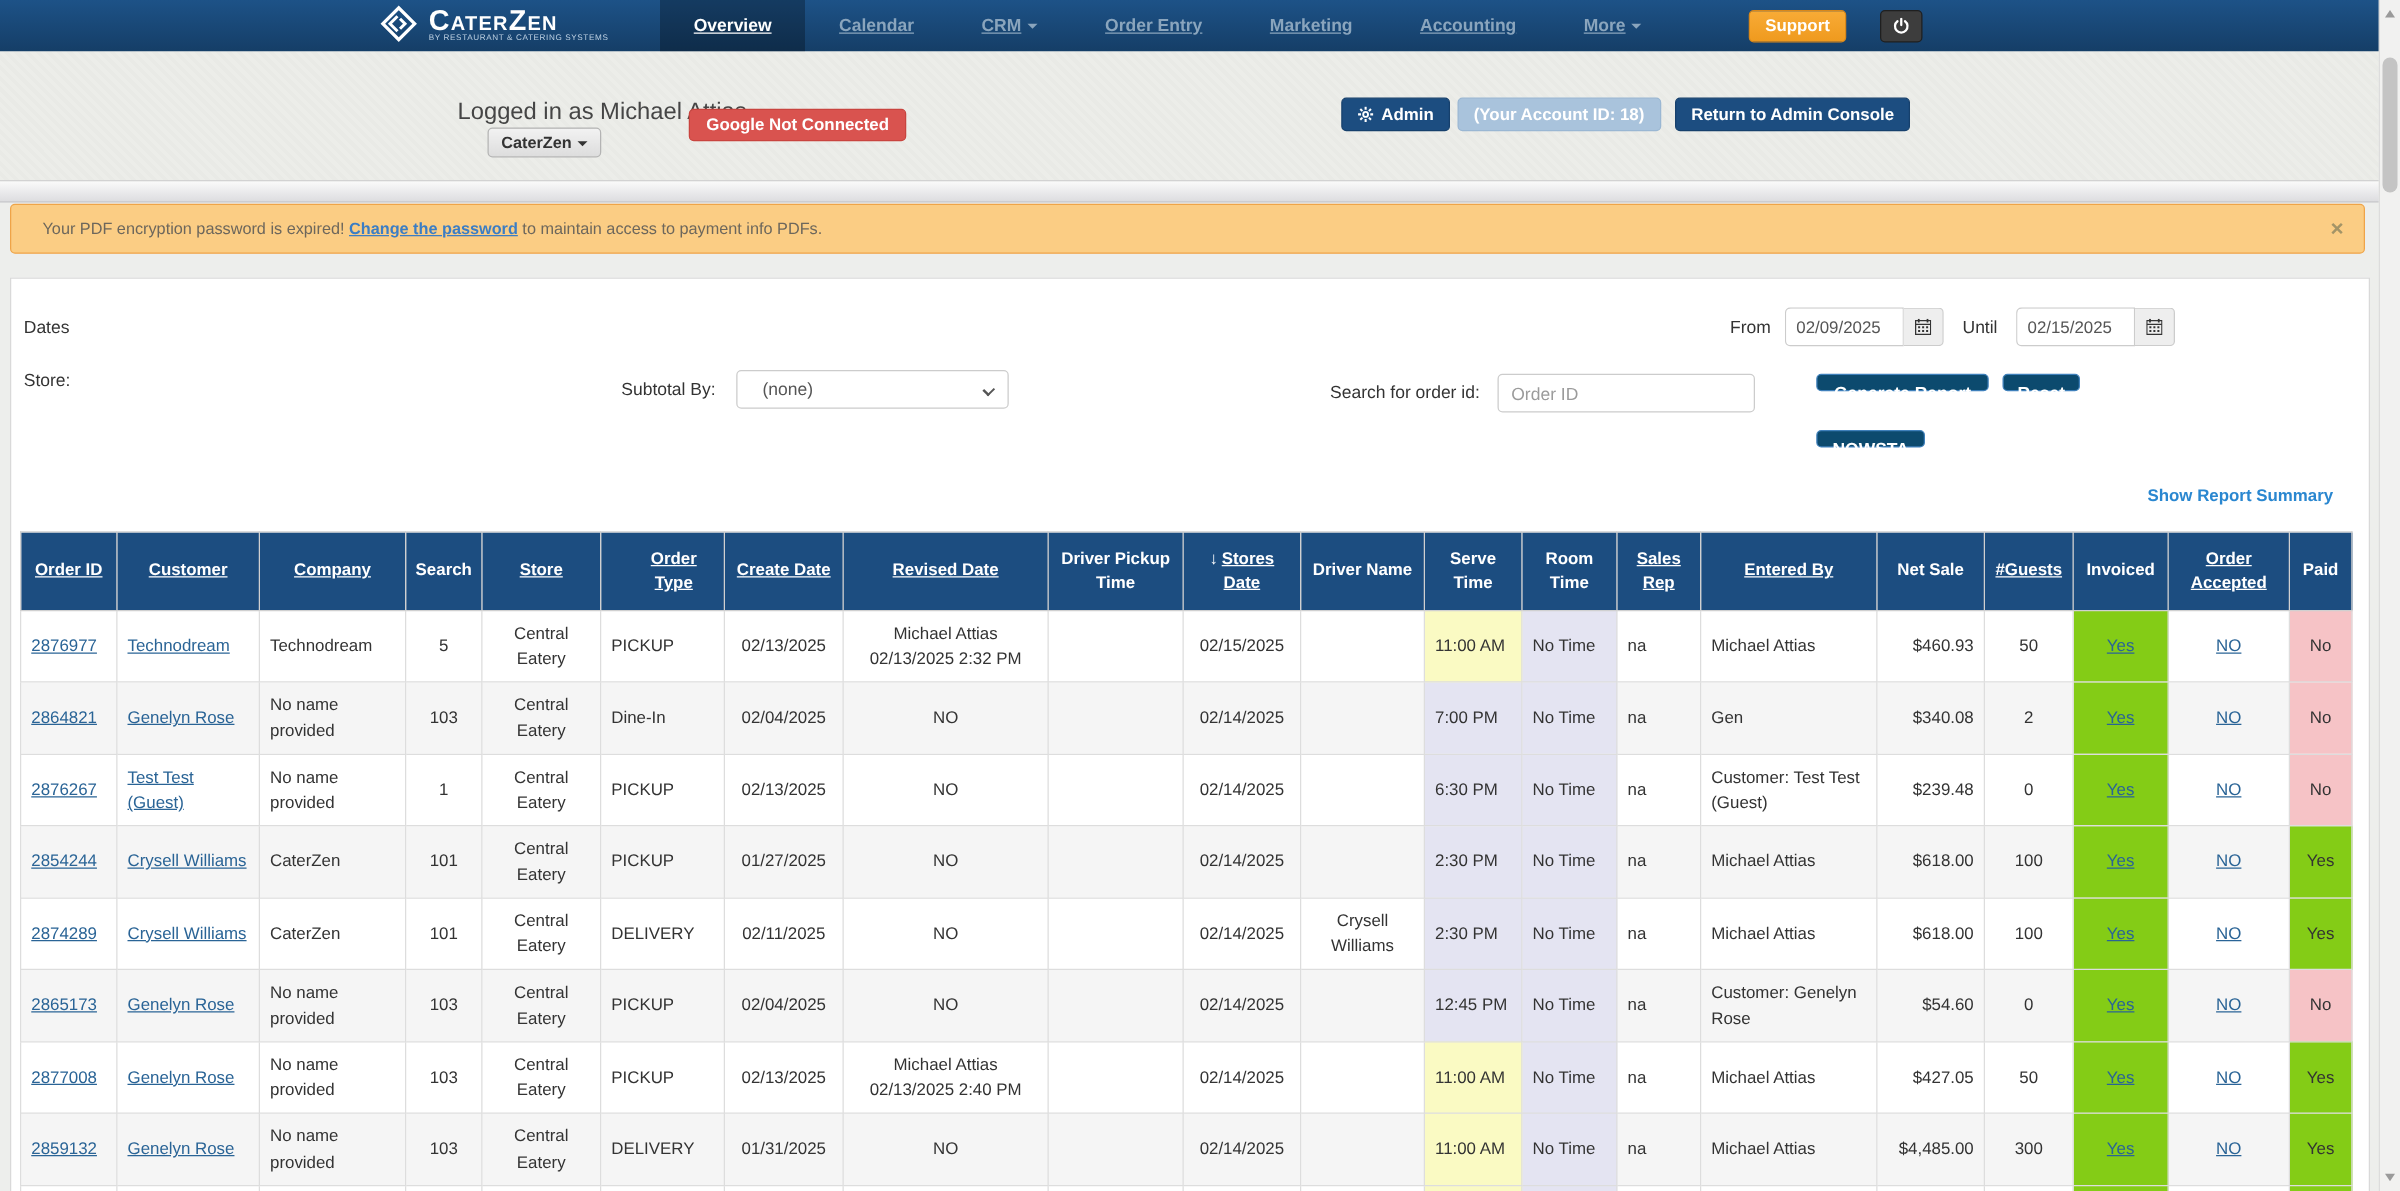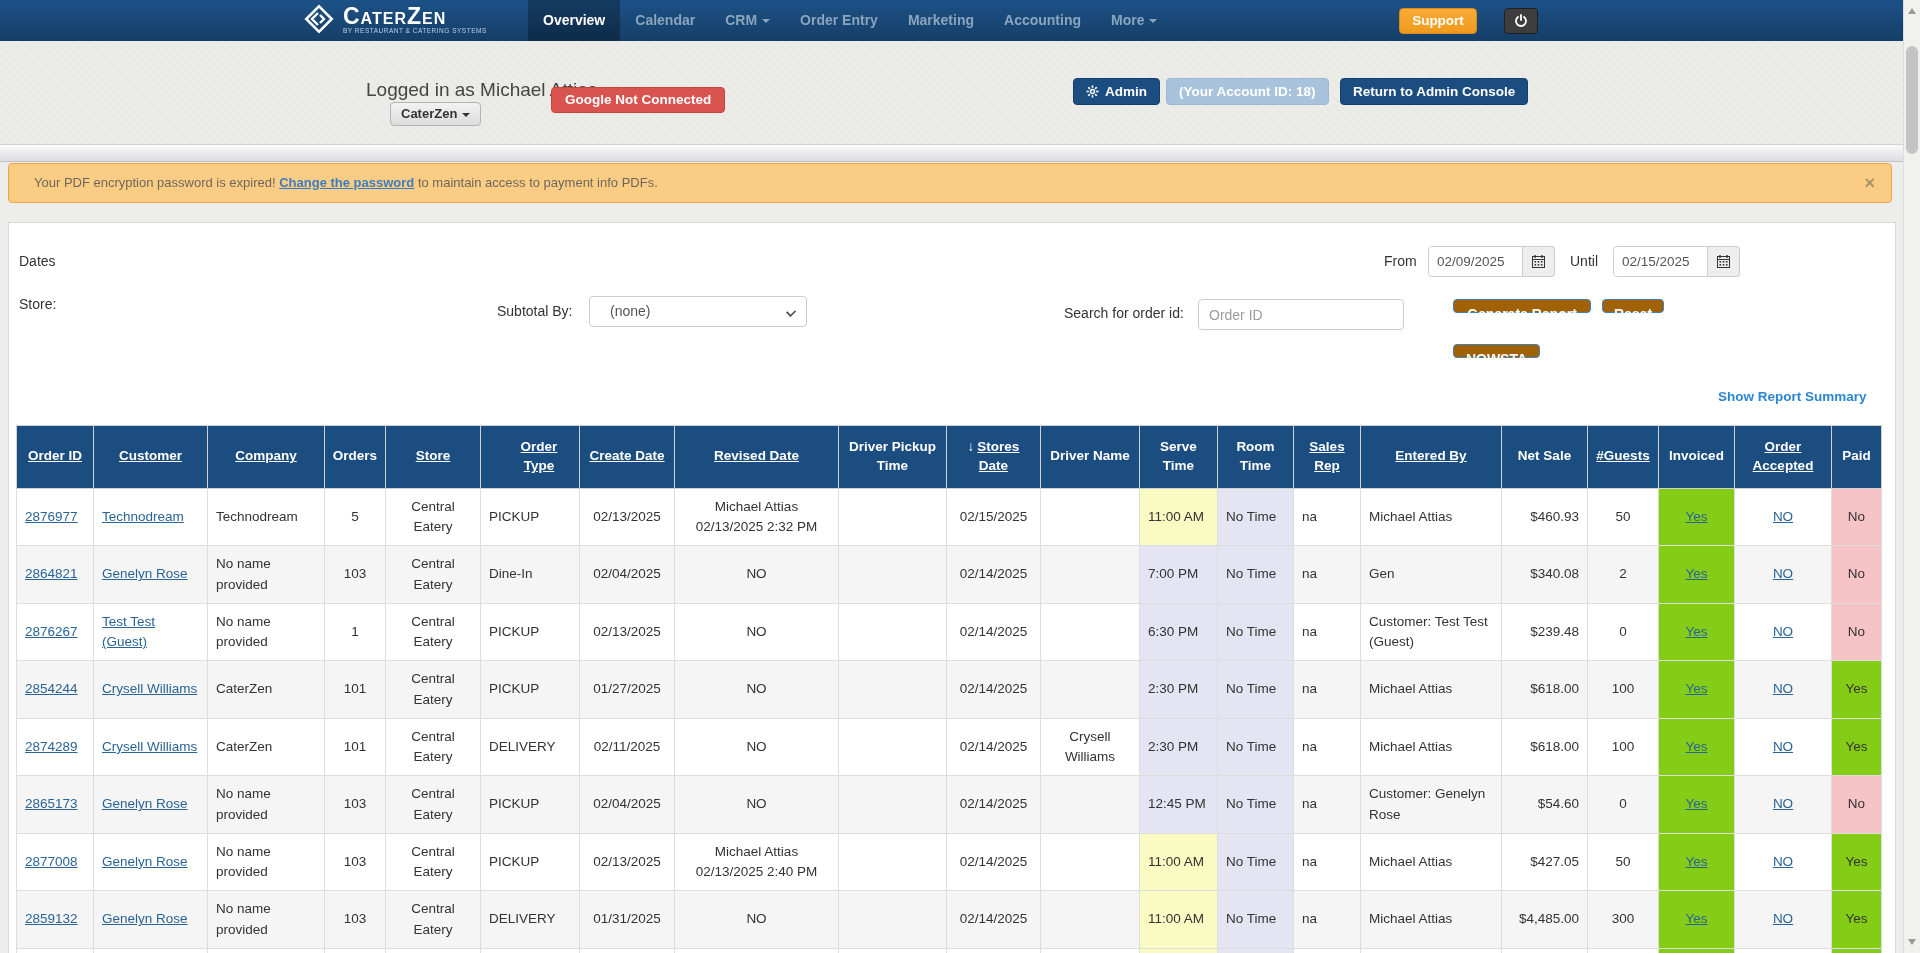--- a/index.html
+++ b/index.html
@@ -7,21 +7,21 @@
   body { font-family: "Liberation Sans", sans-serif; background: #edeeec; position: relative; color: #333; }
 
   
   .navbar { position: absolute; top: 0; left: 0; width: 1920px; height: 41px;
     background: linear-gradient(#1d5287, #153e67); z-index: 5; }
   .brand { position: absolute; left: 303px; top: 3px; display: flex; align-items: center; gap: 8px; cursor: pointer; }
   .brand-icon { width: 32px; height: 32px; }
   .brand-text-main { color: #fff; font-size: 23px; font-weight: bold; font-variant: small-caps; letter-spacing: 1px; line-height: 22px; }
   .brand-text-sub { color: #bcd0e2; font-size: 6.5px; letter-spacing: .5px; text-transform: uppercase; }
   .nav-items { position: absolute; left: 528px; top: 0; height: 41px; display: flex; }
-  .nav-item { height: 41px; line-height: 41px; padding: 0 15px; color: #8aa5bd; font-size: 14px; font-weight: bold; cursor: pointer; white-space: nowrap; }
+  .nav-item { height: 41px; line-height: 41px; padding: 0 27px; color: #8aa5bd; font-size: 14px; font-weight: bold; cursor: pointer; white-space: nowrap; text-decoration: underline; }
   .nav-item.active { background: rgba(0,0,0,.28); color: #fff; }
   .caret { display: inline-block; width: 0; height: 0; border-left: 4px solid transparent; border-right: 4px solid transparent; border-top: 4px solid currentColor; margin-left: 5px; vertical-align: middle; }
   .support-btn { position: absolute; left: 1399px; top: 8px; width: 78px; height: 26px; background: linear-gradient(#f8ab36,#ef9a1e); border: 1px solid #d9881a; border-radius: 4px; color: #fff; font-size: 13.5px; font-weight: bold; text-align: center; line-height: 24px; cursor: pointer; }
   .power-btn { position: absolute; left: 1504px; top: 8px; width: 34px; height: 26px; background: #3d3d3d; border: 1px solid #1f1f1f; border-radius: 4px; display: flex; align-items: center; justify-content: center; cursor: pointer; }
 
   
   .account-bar { position: absolute; top: 41px; left: 0; width: 1920px; height: 104px;
     background: repeating-linear-gradient(45deg, #ecede9 0 3px, #e9eae6 3px 6px); }
   .logged-in { position: absolute; left: 366px; top: 38px; font-size: 19px; color: #454545; }
   .account-menu-btn { position: absolute; left: 390px; top: 61px; height: 24px; padding: 0 10px; background: linear-gradient(#f2f2f2,#dddddd); border: 1px solid #b4b4b4; border-radius: 4px; font-size: 13px; font-weight: bold; color: #333; line-height: 22px; cursor: pointer; }
@@ -44,21 +44,21 @@
   .f-label { position: absolute; font-size: 14px; color: #333; }
   .sel, .inp { position: absolute; height: 31px; background: #fff; border: 1px solid #ccc; border-radius: 4px; font-size: 14px; color: #555; line-height: 29px; }
   .sel { cursor: pointer; }
   .sel .sel-caret { position: absolute; right: 11px; top: 11px; width: 8px; height: 8px; border-left: 2px solid #555; border-bottom: 2px solid #555; transform: rotate(-45deg) scale(1,.8); }
   .inp input { width: 100%; height: 100%; border: 0; background: transparent; font-family: inherit; font-size: 14px; color: #555; padding: 0 10px; outline: none; }
   .inp input::placeholder { color: #9b9b9b; }
   .date-group { position: absolute; display: flex; }
   .date-group .inp2 { width: 95px; height: 31px; border: 1px solid #ccc; border-radius: 4px 0 0 4px; }
   .date-group .inp2 input { width: 100%; height: 100%; border: 0; font-family: inherit; font-size: 13.5px; color: #555; padding: 0 8px; outline: none; background: #fff; border-radius: 4px 0 0 4px; }
   .cal-addon { width: 32px; height: 31px; background: #eee; border: 1px solid #ccc; border-left: 0; border-radius: 0 4px 4px 0; display: flex; align-items: center; justify-content: center; cursor: pointer; }
-  .btn-blue { position: absolute; height: 14px; background: #a16207; border: 1px solid #3f80bb; border-radius: 4px; color: #fff; font-size: 14px; font-weight: bold; text-align: center; cursor: pointer; line-height: 29px; }
+  .btn-blue { position: absolute; height: 14px; background: #0c4a6e; border: 1px solid #3f80bb; border-radius: 4px; color: #fff; font-size: 14px; font-weight: bold; text-align: center; cursor: pointer; line-height: 29px; }
   .summary-link { position: absolute; font-size: 13.5px; font-weight: bold; color: #2a87d0; text-decoration: none; cursor: pointer; }
 
   
   .tbl-wrap { position: absolute; top: 202px; left: 7px; width: 1866px; }
   table { border-collapse: collapse; width: 1865px; table-layout: fixed; font-size: 13.5px; }
   th { background: #1c4d80; color: #fff; font-weight: bold; padding: 12px 5px; border: 1px solid #d0d0d0; text-align: center; line-height: 1.4; vertical-align: middle; }
   th .sortable { text-decoration: underline; cursor: pointer; }
   th .sort-arrow { font-weight: bold; margin-right: 3px; }
   td { border: 1px solid #ddd; padding: 8px 8px; text-align: center; vertical-align: middle; line-height: 1.5; color: #333; word-wrap: break-word; }
   tr:nth-child(even) td { background: #f5f5f5; }
@@ -202,21 +202,21 @@
 
   <a class="summary-link" style="left:1709px; top:166px;">Show Report Summary</a>
 
   <div class="tbl-wrap">
     <table>
       <thead>
           <tr>
             <th style="width: 77px;"><span class="sortable">Order ID</span></th>
             <th style="width: 114px;"><span class="sortable">Customer</span></th>
             <th style="width: 117px;"><span class="sortable">Company</span></th>
-            <th style="width: 61px;"><span>Orders</span></th>
+            <th style="width: 61px;"><span>Search</span></th>
             <th style="width: 95px;"><span class="sortable">Store</span></th>
             <th style="width: 99px; padding-left: 23px;"><span class="sortable">Order Type</span></th>
             <th style="width: 95px;"><span class="sortable">Create Date</span></th>
             <th style="width: 164px;"><span class="sortable">Revised Date</span></th>
             <th style="width: 108px;"><span>Driver Pickup Time</span></th>
             <th style="width: 94px;"><span class="sort-arrow">↓</span><span class="sortable">Stores Date</span></th>
             <th style="width: 99px;"><span>Driver Name</span></th>
             <th style="width: 78px;"><span>Serve Time</span></th>
             <th style="width: 76px;"><span>Room Time</span></th>
             <th style="width: 67px;"><span class="sortable">Sales Rep</span></th>

